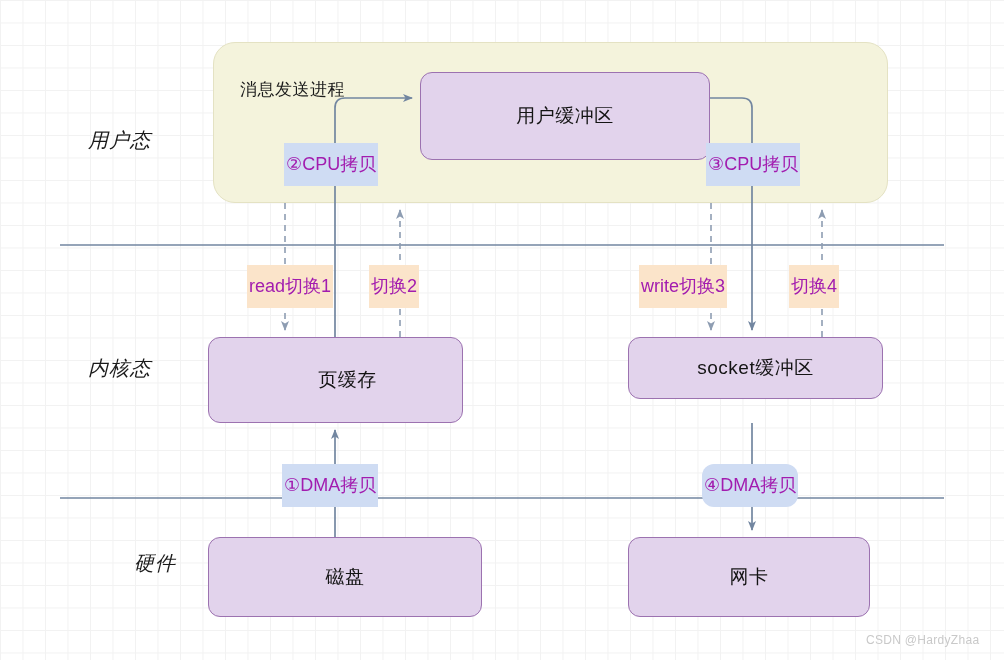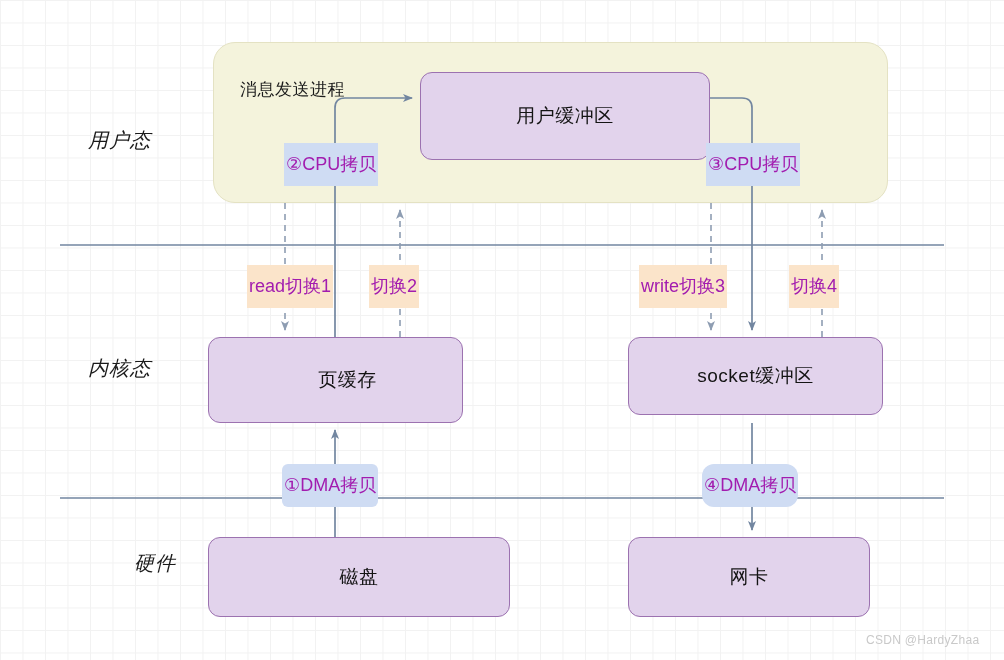--- a/index.html
+++ b/index.html
@@ -37,22 +37,22 @@
     border:1.6px solid #9c72b0;
     border-radius:12px;
     box-sizing:border-box;
     display:flex;align-items:center;justify-content:center;
     color:#141414;
     font-size:19px;
     letter-spacing:0.5px;
   }
   .node-userbuf{left:420px;top:72px;width:290px;height:88px;}
   .node-pagecache{left:208px;top:337px;width:255px;height:86px;padding-left:24px;}
-  .node-sockbuf{left:628px;top:337px;width:255px;height:78px;}
-  .node-disk{left:208px;top:537px;width:302px;height:80px;}
+  .node-sockbuf{left:628px;top:337px;width:255px;height:62px;}
+  .node-disk{left:208px;top:537px;width:274px;height:80px;}
   .node-nic{left:628px;top:537px;width:242px;height:80px;}
 
   .tier-label{
     position:absolute;
     font-size:20px;
     color:#1a1a1a;
     letter-spacing:1px;
     font-style:italic;
   }
   .tier-user{left:88px;top:127px;}
@@ -77,21 +77,21 @@
   }
   .lbl-blue{background:#cfdcf3;}
   .lbl-orange{background:#fbe4ca;}
 
   .lbl-cpu2{left:284px;top:143px;}
   .lbl-cpu3{left:706px;top:143px;}
   .lbl-read1{left:221px;top:265px;margin-left:26px;}
   .lbl-sw2{left:369px;top:265px;}
   .lbl-write3{left:639px;top:265px;}
   .lbl-sw4{left:789px;top:265px;}
-  .lbl-dma1{left:282px;top:464px;border-radius:6px;}
+  .lbl-dma1{left:282px;top:464px;}
   .lbl-dma4{left:702px;top:464px;border-radius:12px;}
 
   .watermark{
     position:absolute;
     left:866px;top:633px;
     font-size:12px;
     color:#c9c9c9;
     letter-spacing:0.3px;
     white-space:nowrap;
   }

